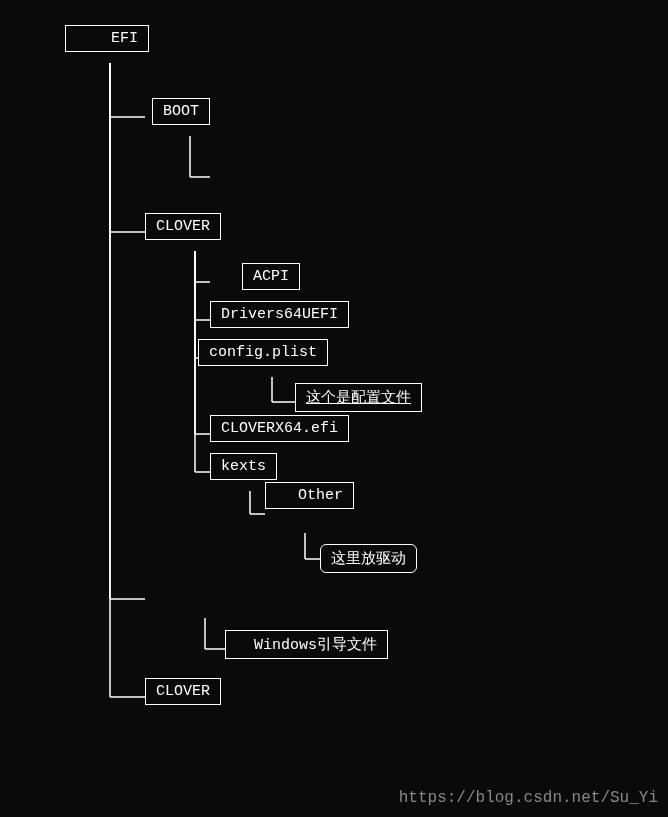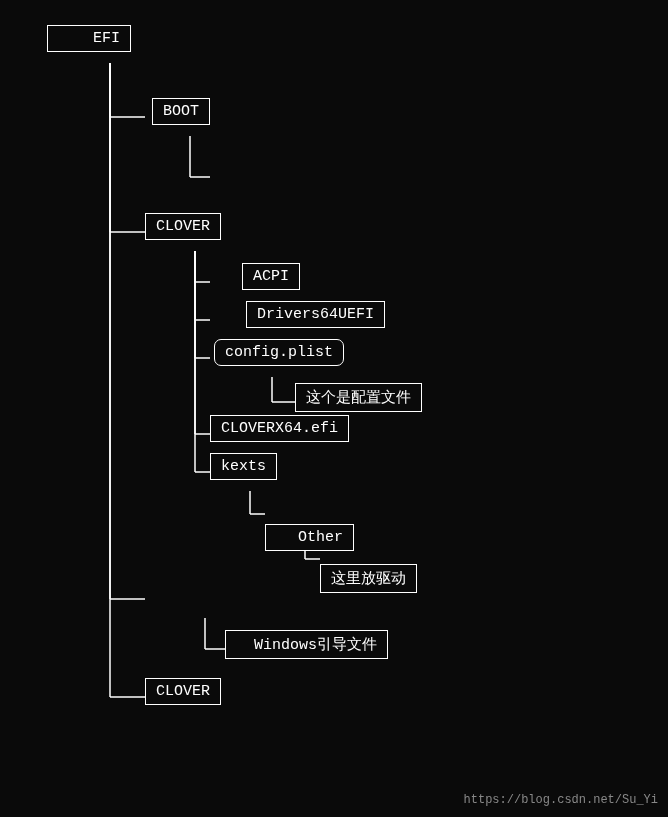--- a/index.html
+++ b/index.html
@@ -40,21 +40,21 @@
     }
     svg.lines line {
       stroke: #ffffff;
       stroke-width: 1.5;
     }
 
     .watermark {
       position: absolute;
       bottom: 10px;
       right: 10px;
-      font-size: 12px;
+      font-size: 16px;
       color: #888888;
       padding-left: 8px;
     }
   </style>
 </head>
 <body>
 
 <div class="diagram">
   <svg class="lines">
 
@@ -94,42 +94,42 @@
     <line x1="250" y1="491" x2="250" y2="514"></line>
     <line x1="250" y1="514" x2="265" y2="514"></line>
 
     <line x1="305" y1="533" x2="305" y2="559"></line>
     <line x1="305" y1="559" x2="320" y2="559"></line>
 
     <line x1="205" y1="618" x2="205" y2="649"></line>
     <line x1="205" y1="649" x2="225" y2="649"></line>
   </svg>
 
-  <div class="node" style="left:47px; top:25px;padding-left:45px;">EFI</div>
+  <div class="node" style="left:65px; top:25px;padding-left:45px;">EFI</div>
 
   <div class="node" style="left:145px; top:98px;margin-left:7px;">BOOT</div>
 
 
   <div class="node" style="left:145px; top:213px;">CLOVER</div>
 
   <div class="node" style="left:210px; top:263px;margin-left:32px;">ACPI</div>
 
-  <div class="node" style="left:210px; top:301px;margin-left:36px;">Drivers64UEFI</div>
+  <div class="node" style="left:210px; top:301px;">Drivers64UEFI</div>
 
-  <div class="node" style="left:214px; top:339px;border-radius:7px;">config.plist</div>
+  <div class="node" style="left:198px; top:339px;">config.plist</div>
 
-  <div class="node" style="left:295px; top:383px;">这个是配置文件</div>
+  <div class="node" style="left:295px; top:383px;text-decoration:underline;">这个是配置文件</div>
 
   <div class="node" style="left:210px; top:415px;">CLOVERX64.efi</div>
 
   <div class="node" style="left:210px; top:453px;text-align:right;">kexts</div>
 
-  <div class="node" style="left:265px; top:524px;padding-left:32px;">Other</div>
+  <div class="node" style="left:265px; top:482px;padding-left:32px;">Other</div>
 
-  <div class="node" style="left:320px; top:564px;">这里放驱动</div>
+  <div class="node" style="left:320px; top:544px;border-radius:6px;">这里放驱动</div>
 
 
   <div class="node" style="left:225px; top:630px;padding-left:28px;">Windows引导文件</div>
 
   <div class="node" style="left:145px; top:678px;">CLOVER</div>
 </div>
 
 <div class="watermark">https://blog.csdn.net/Su_Yi</div>
 
 </body></html>

